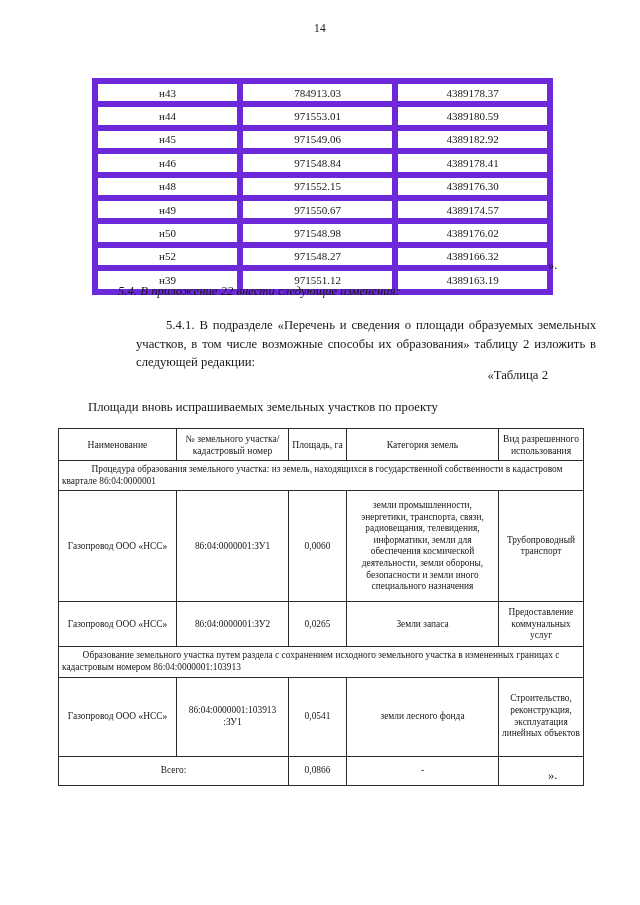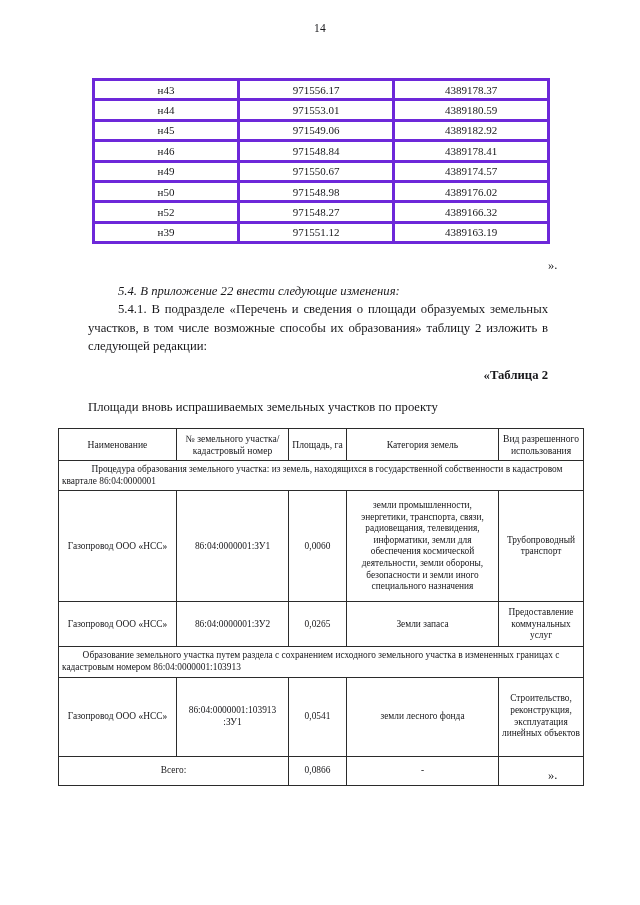--- a/index.html
+++ b/index.html
@@ -37,21 +37,21 @@
   
   .coord-table {
     position: absolute;
     left: 92px;
     top: 78px;
     width: 455px;
     border-collapse: collapse;
     table-layout: fixed;
   }
   .coord-table td {
-    border: 3px solid #6d28d9;
+    border: 6px solid #6d28d9;
     height: 17.4px;
     text-align: center;
     vertical-align: middle;
     font-size: 11px;
     padding: 0;
     line-height: 1.1;
   }
   .coord-table .c-point { width: 145px; }
   .coord-table .c-x { width: 155px; }
   .coord-table .c-y { width: 155px; }
@@ -68,31 +68,30 @@
   .para {
     position: absolute;
     left: 88px;
     width: 460px;
     font-size: 12.7px;
     line-height: 18.6px;
     text-align: justify;
     text-indent: 30px;
   }
   .para.p1 { top: 282px; font-style: italic; }
-  .para.p2 { top: 300px; }
+  .para.p2 { top: 316px; margin-left: 48px; }
 
   
   .table-label {
     position: absolute;
     left: 88px;
     top: 368px;
     width: 460px;
     text-align: right;
     font-size: 12.7px;
-    font-weight: bold;
   }
   .table-title {
     position: absolute;
     left: 88px;
     top: 400px;
     width: 460px;
     text-align: left;
     font-size: 12.7px;
   }
 
@@ -154,37 +153,42 @@
 
   <table class="coord-table">
     <colgroup>
       <col class="c-point">
         <col class="c-x">
         <col class="c-y">
     </colgroup>
     <tbody>
       <tr>
         <td>н43</td>
-        <td>971556.17</td>
+        <td>784913.03</td>
         <td>4389178.37</td>
       </tr>
       <tr>
         <td>н44</td>
         <td>971553.01</td>
         <td>4389180.59</td>
       </tr>
       <tr>
         <td>н45</td>
         <td>971549.06</td>
         <td>4389182.92</td>
       </tr>
       <tr>
         <td>н46</td>
         <td>971548.84</td>
         <td>4389178.41</td>
+      </tr>
+      <tr>
+        <td>н48</td>
+        <td>971552.15</td>
+        <td>4389176.30</td>
       </tr>
       <tr>
         <td>н49</td>
         <td>971550.67</td>
         <td>4389174.57</td>
       </tr>
       <tr>
         <td>н50</td>
         <td>971548.98</td>
         <td>4389176.02</td>

